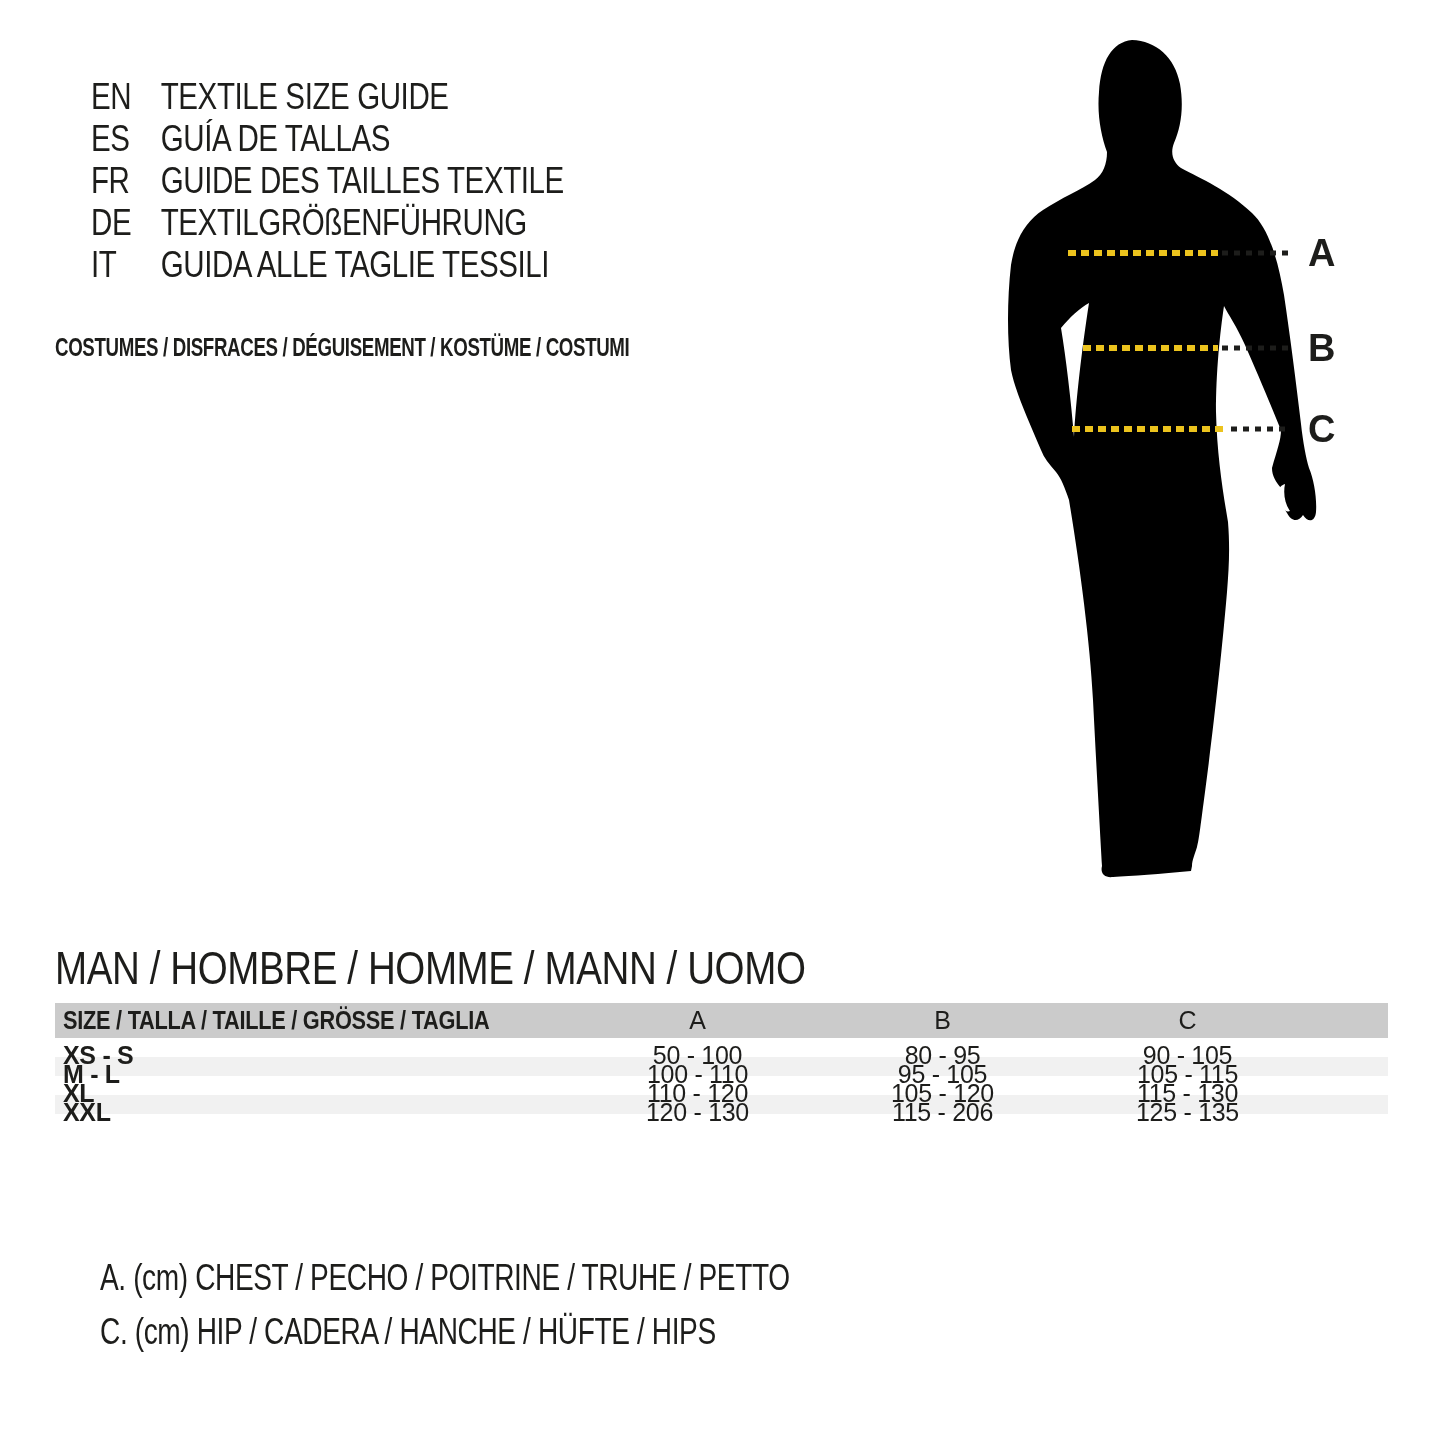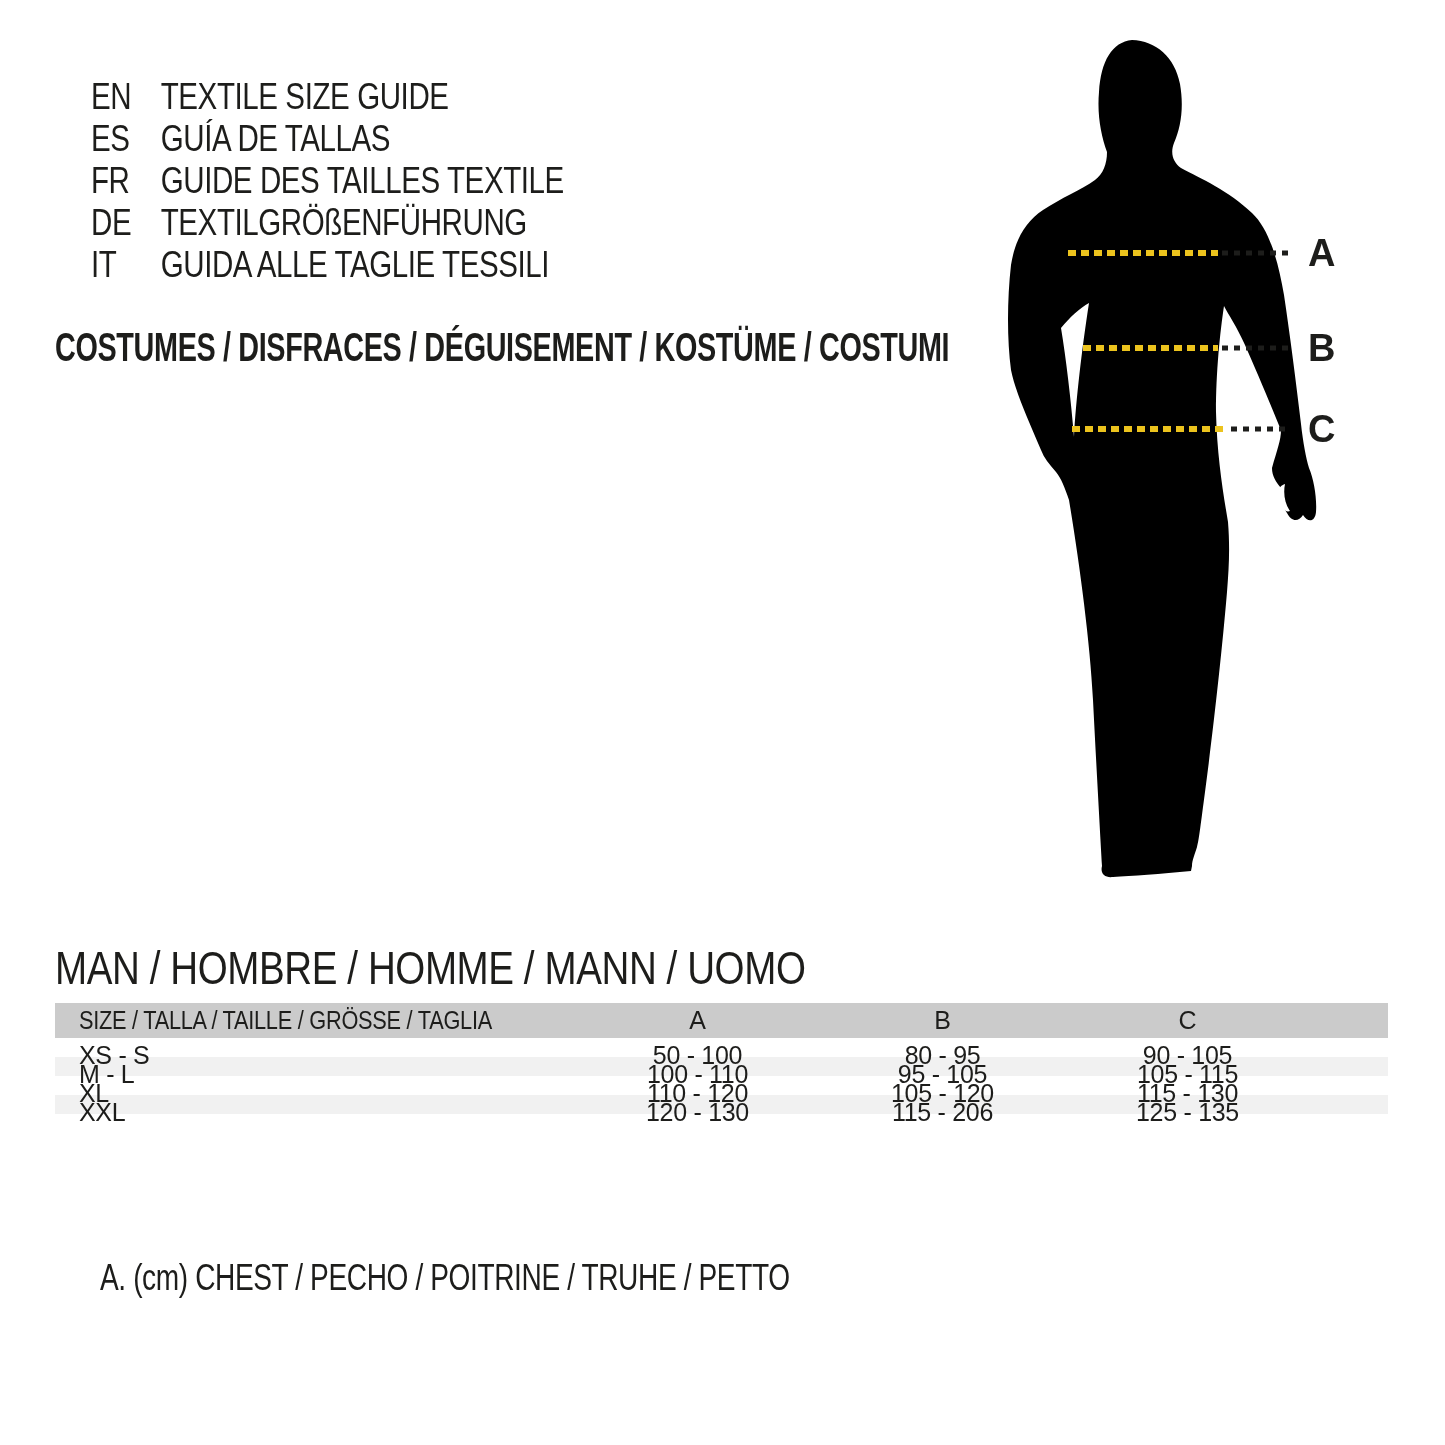--- a/index.html
+++ b/index.html
@@ -23,37 +23,37 @@
   .cond78{display:inline-block;transform:scaleX(0.78);transform-origin:0 50%;white-space:nowrap;}
   .cond72{display:inline-block;transform:scaleX(0.72);transform-origin:0 50%;white-space:nowrap;}
   .cond87{display:inline-block;transform:scaleX(0.87);transform-origin:0 50%;white-space:nowrap;}
 
   .lang-list{position:absolute;left:55px;top:76px;margin-left:36px;}
   .lang-row{height:42px;line-height:42px;font-size:36px;letter-spacing:-0.5px;
     display:flex;transform:scaleX(0.82);transform-origin:0 50%;white-space:nowrap;}
   .lang-code{width:85px;flex:0 0 85px;}
 
   .costumes-title{position:absolute;left:55px;top:325px;height:44px;line-height:44px;
-    font-size:40px;font-weight:bold;letter-spacing:-0.5px;}
+    font-size:26px;font-weight:bold;letter-spacing:-0.5px;}
 
   .figure-svg{position:absolute;left:0;top:0;width:1445px;height:1445px;}
   .yellow-dash{stroke:var(--accent-yellow);stroke-width:6;stroke-dasharray:8 5;fill:none;}
   .black-dash{stroke:var(--ink);stroke-width:5;stroke-dasharray:6 6;fill:none;}
   .measure-label{font-family:"Liberation Sans","DejaVu Sans",sans-serif;
     font-size:38px;font-weight:bold;fill:var(--ink);}
 
   .man-title{position:absolute;left:55px;top:948px;height:40px;line-height:40px;
     font-size:47px;letter-spacing:-0.5px;}
 
   .size-table{position:absolute;left:55px;top:1003px;width:1333px;font-size:25px;letter-spacing:-0.3px;}
   .t-row{display:grid;grid-template-columns:1fr 245px 245px 245px;padding-right:78px;
     height:19px;line-height:34px;align-items:center;}
   .t-row:nth-child(odd){background:var(--table-alt-row-bg);}
   .t-row.t-header{background:var(--table-header-bg);height:35px;line-height:35px;}
-  .cell-size{padding-left:24px;text-align:left;}
+  .cell-size{padding-left:8px;text-align:left;font-weight:bold;}
   .cell-num{text-align:center;}
 
   .legend{position:absolute;left:55px;top:1251px;margin-left:45px;}
   .legend-item{height:54px;line-height:54px;font-size:36px;letter-spacing:-0.5px;}
 </style>
 </head>
 <body>
 
 <div class="lang-list">
   <div class="lang-row">
@@ -180,13 +180,16 @@
     <div class="cell-num">120 - 130</div>
     <div class="cell-num">115 - 206</div>
     <div class="cell-num">125 - 135</div>
   </div>
 </div>
 
 <div class="legend">
   <div class="legend-item">
     <span class="cond78">A. (cm) CHEST / PECHO / POITRINE / TRUHE / PETTO</span>
   </div>
+  <div class="legend-item">
+    <span class="cond78">C. (cm) HIP / CADERA / HANCHE / HÜFTE / HIPS</span>
+  </div>
 </div>
 
 </body></html>

